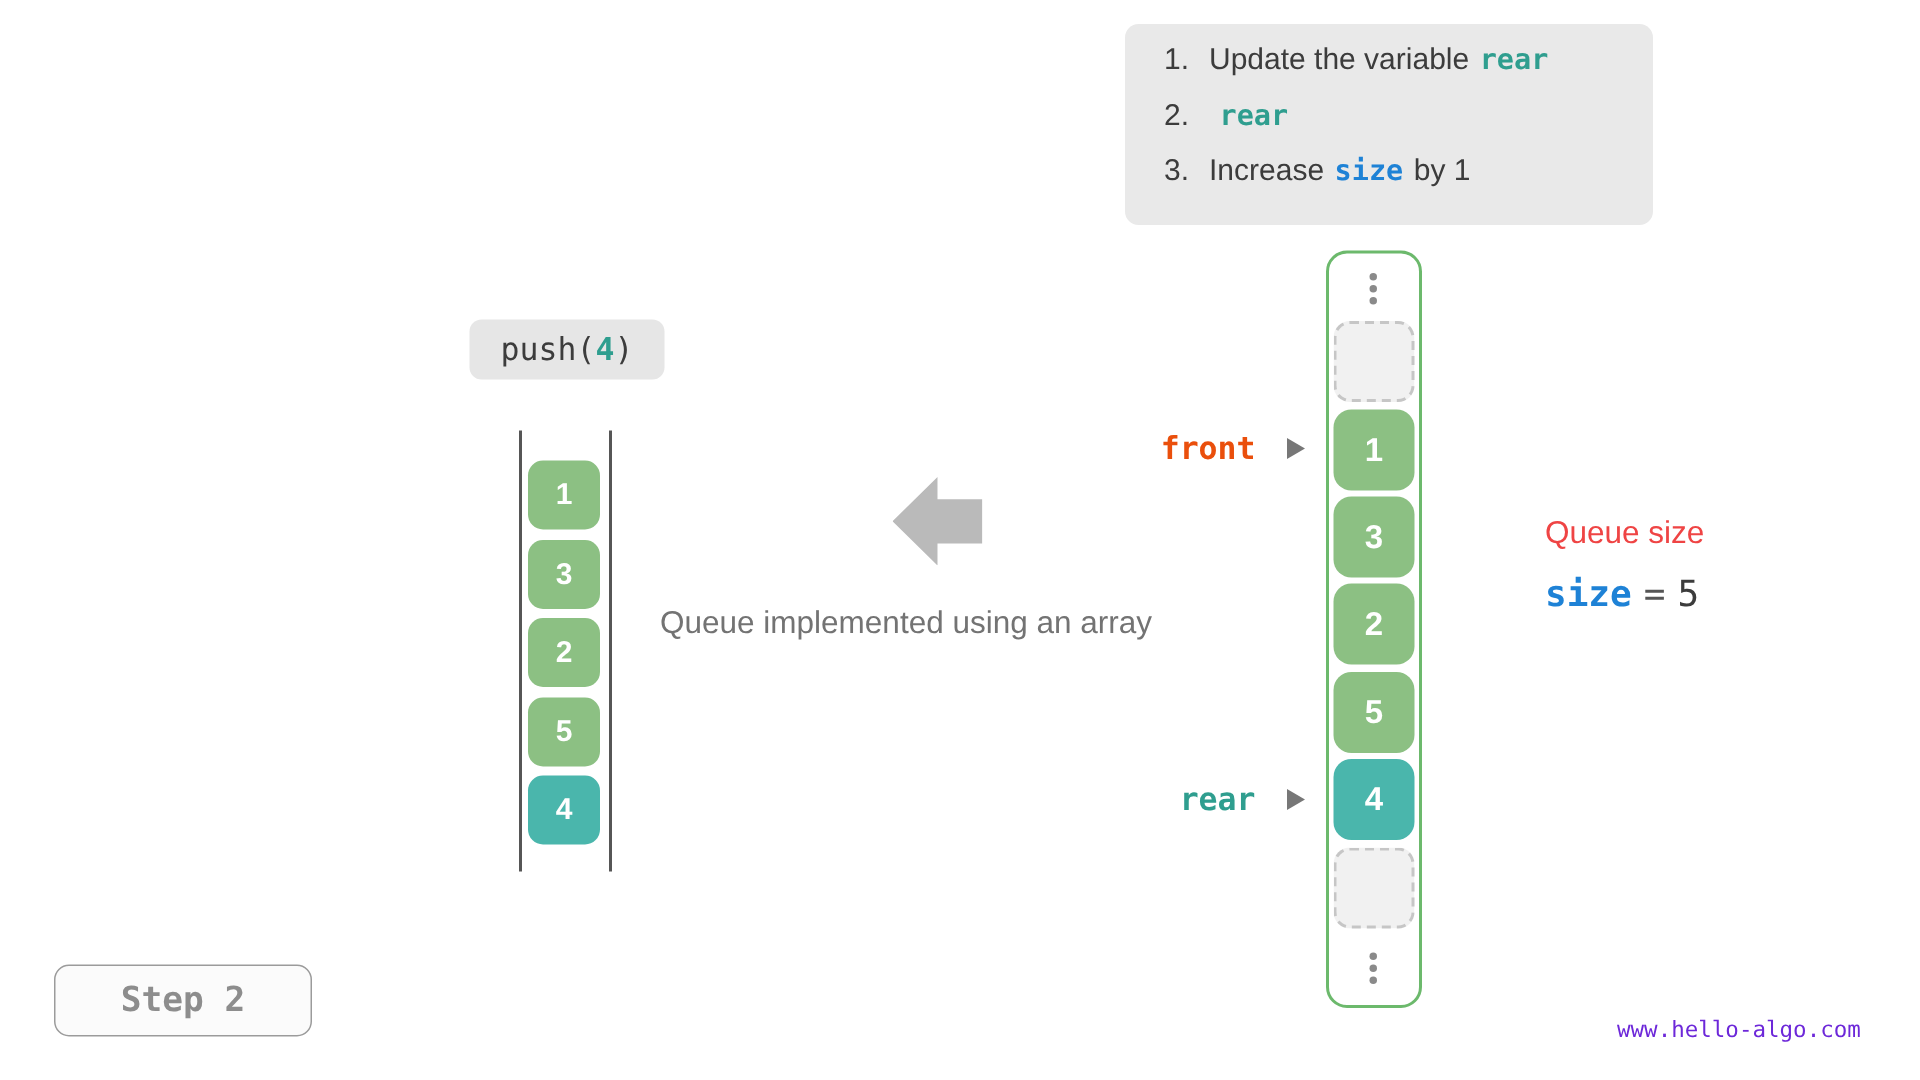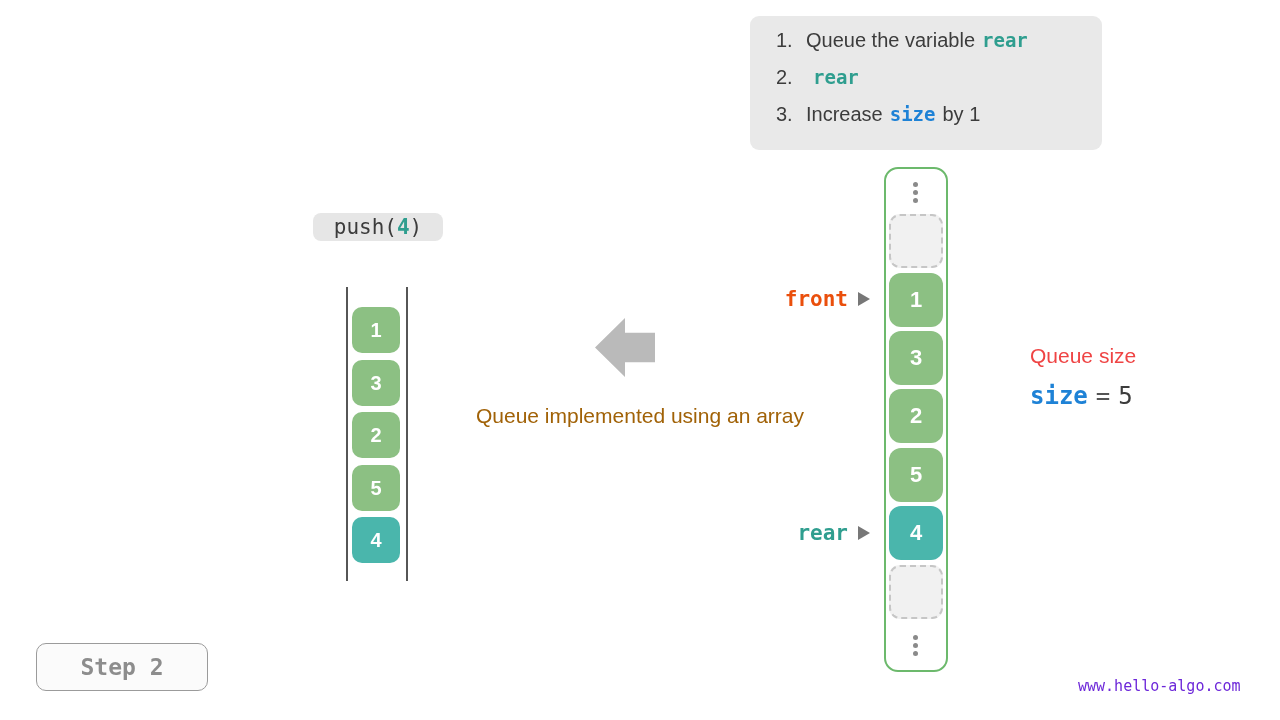--- a/index.html
+++ b/index.html
@@ -16,43 +16,43 @@
     padding:13px 0 0 26px;
   }
   .note-row{display:flex;align-items:baseline;height:37px;font-size:20px;color:#3c3c3c;}
   .note-num{width:30px;flex:0 0 30px;}
   .note-code{font-family:"DejaVu Sans Mono","Liberation Mono",monospace;font-weight:bold;font-size:19px;margin:0 7px;}
   .code-teal{color:#2f9e8f;}
   .code-blue{color:#1e82d6;}
 
   
   .push-badge{
-    position:absolute;left:313px;top:213px;width:130px;height:28px;
+    position:absolute;left:313px;top:213px;width:130px;height:40px;
     background:#e6e6e6;border-radius:8px;display:flex;align-items:center;justify-content:center;
     font-size:21px;color:#3c3c3c;
   }
   .push-badge .arg{font-weight:bold;color:#2f9e8f;}
 
   
   .vline{position:absolute;width:2px;top:287px;height:294px;background:#565656;}
   .stack-cell{
     position:absolute;left:352px;width:48px;height:46px;border-radius:10px;
     background:#8cc083;color:#fff;font-size:20px;font-weight:600;
     display:flex;align-items:center;justify-content:center;
   }
   .teal-bg{background:#4ab6ac !important;}
 
   
   .big-arrow{
     position:absolute;left:595px;top:318px;width:60px;height:59px;background:#bababa;
     clip-path:polygon(0 50%,50% 0,50% 25%,100% 25%,100% 75%,50% 75%,50% 100%);
   }
   .caption{
-    position:absolute;left:440px;top:404px;width:400px;text-align:center;
-    font-size:21px;color:#a16207;
+    position:absolute;left:440px;top:404px;width:400px;
+    font-size:21px;color:#737373;
   }
 
   
   .array-box{
     position:absolute;left:884px;top:167px;width:64px;height:505px;
     border:2px solid #6cb96c;border-radius:14px;background:#fff;box-sizing:border-box;
   }
   .arr-cell{
     position:absolute;left:3px;width:54px;height:54px;border-radius:12px;
     background:#8cc083;color:#fff;font-size:22px;font-weight:600;
@@ -60,21 +60,21 @@
   }
   .arr-slot{
     position:absolute;left:3px;width:54px;height:54px;border-radius:11px;box-sizing:border-box;
     background:#f1f1f1;border:2px dashed #c6c6c6;
   }
   .dots{position:absolute;left:0;width:58px;display:flex;flex-direction:column;align-items:center;gap:3px;}
   .dots i{width:5px;height:5px;border-radius:50%;background:#8a8a8a;}
 
   
   .ptr{
-    position:absolute;width:108px;display:flex;align-items:center;justify-content:flex-end;gap:10px;
+    position:absolute;width:108px;display:flex;align-items:center;justify-content:flex-end;gap:21px;
     font-family:"DejaVu Sans Mono","Liberation Mono",monospace;font-weight:bold;font-size:21px;
   }
   .ptr .tri{width:0;height:0;border-top:7px solid transparent;border-bottom:7px solid transparent;border-left:12px solid #777;}
   .ptr-front{left:762px;top:287px;color:#ea4f0c;}
   .ptr-rear{left:762px;top:521px;color:#2f9e8f;}
 
   
   .size-title{position:absolute;left:1030px;top:344px;font-size:21px;color:#ef4444;}
   .size-line{position:absolute;left:1030px;top:382px;font-size:24px;color:#555;}
   .size-line .var{font-weight:bold;color:#1e82d6;}
@@ -93,21 +93,21 @@
   .watermark{position:absolute;left:1078px;top:677px;font-size:15px;color:#6d28d9;}
 </style>
 </head>
 <body>
 
 <div id="canvas">
 
   <div class="notes">
     <div class="note-row">
       <span class="note-num">1.</span>
-      <span>Queue the variable</span>
+      <span>Update the variable</span>
       <span class="note-code code-teal">rear</span>
       <span></span>
     </div>
     <div class="note-row">
       <span class="note-num">2.</span>
       <span class="note-code code-teal">rear</span>
       <span></span>
     </div>
     <div class="note-row">
       <span class="note-num">3.</span>

